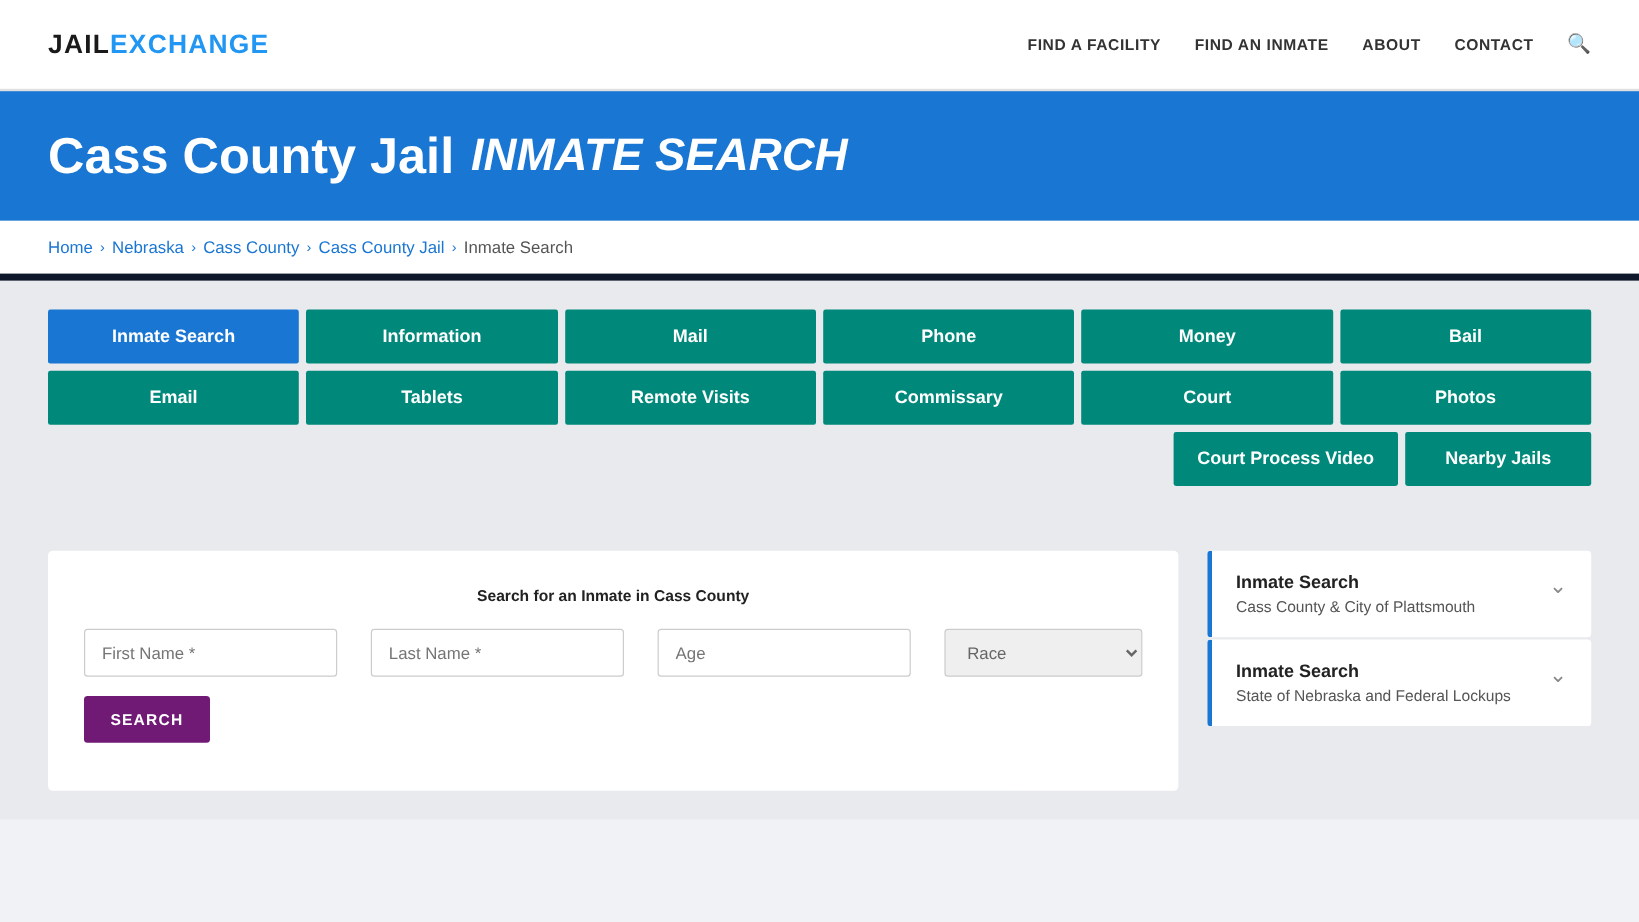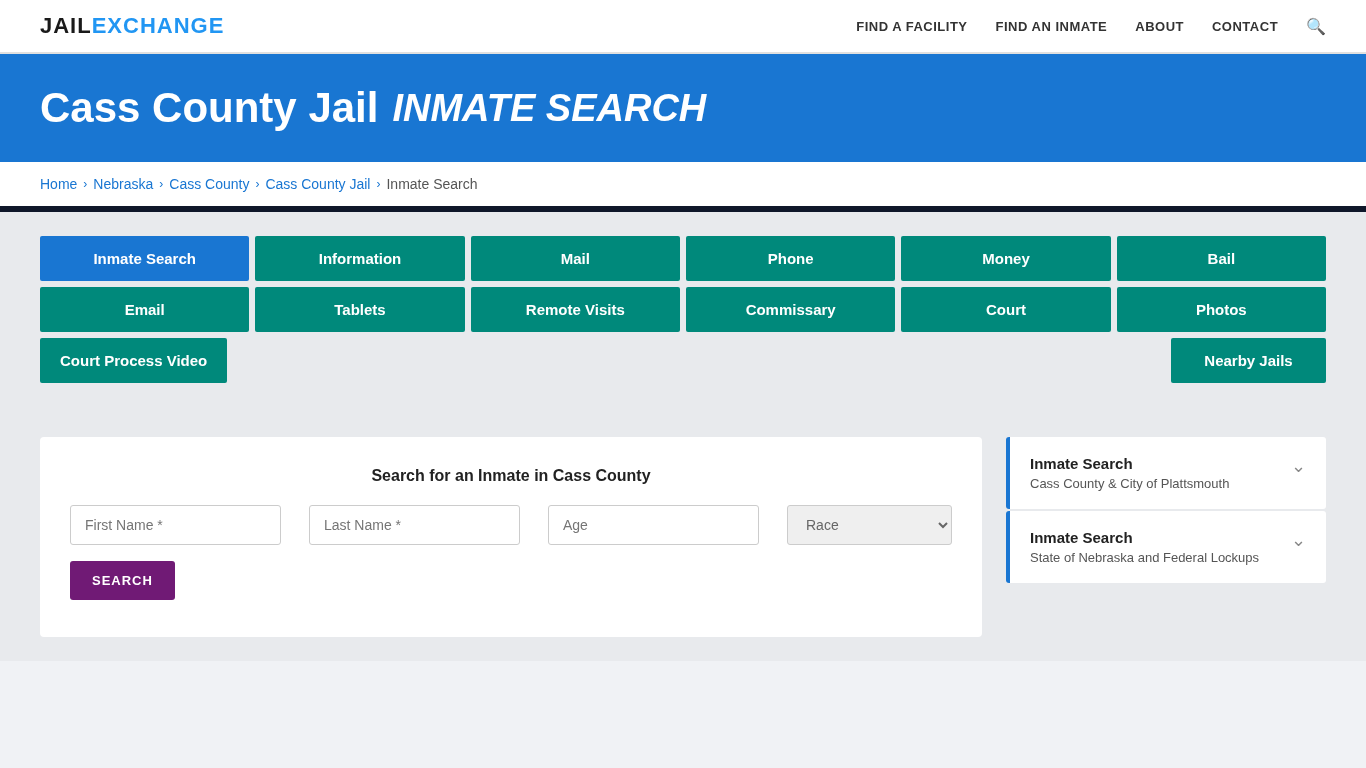--- a/index.html
+++ b/index.html
@@ -3,21 +3,21 @@
   <meta charset="utf-8">
   <style>
     * { box-sizing: border-box; margin: 0; padding: 0; }
     body { font-family: Arial, sans-serif; background: #f0f2f5; color: #333; }
 
     
     .header {
       background: #fff;
       border-bottom: 2px solid #e0e0e0;
       padding: 0 40px;
-      height: 54px;
+      height: 76px;
       display: flex;
       align-items: center;
       justify-content: space-between;
     }
     .logo {
       font-size: 22px;
       font-weight: 900;
       letter-spacing: 1px;
       color: #222;
       text-transform: uppercase;
@@ -98,21 +98,21 @@
       text-align: center;
       flex: 1;
       min-width: 100px;
       border-radius: 2px;
     }
     .tab-btn.active { background: #1976d2; }
     .tab-btn.teal { background: #00897b; }
     .tabs-row-centered {
       display: flex;
       gap: 6px;
-      justify-content: space-between;
+      justify-content: flex-end;
       margin-bottom: 6px;
     }
     .tabs-row-centered .tab-btn {
       flex: none;
       min-width: 155px;
       padding: 14px 20px;
     }
 
     
     .lower-section {
@@ -124,21 +124,21 @@
 
     
     .search-form-card {
       background: #fff;
       border-radius: 4px;
       padding: 30px;
       flex: 1;
       min-height: 200px;
     }
     .search-form-title {
-      font-size: 16px;
+      font-size: 13px;
       font-weight: 700;
       text-align: center;
       margin-bottom: 20px;
       color: #222;
     }
     .search-fields {
       display: flex;
       gap: 28px;
       margin-bottom: 16px;
     }

